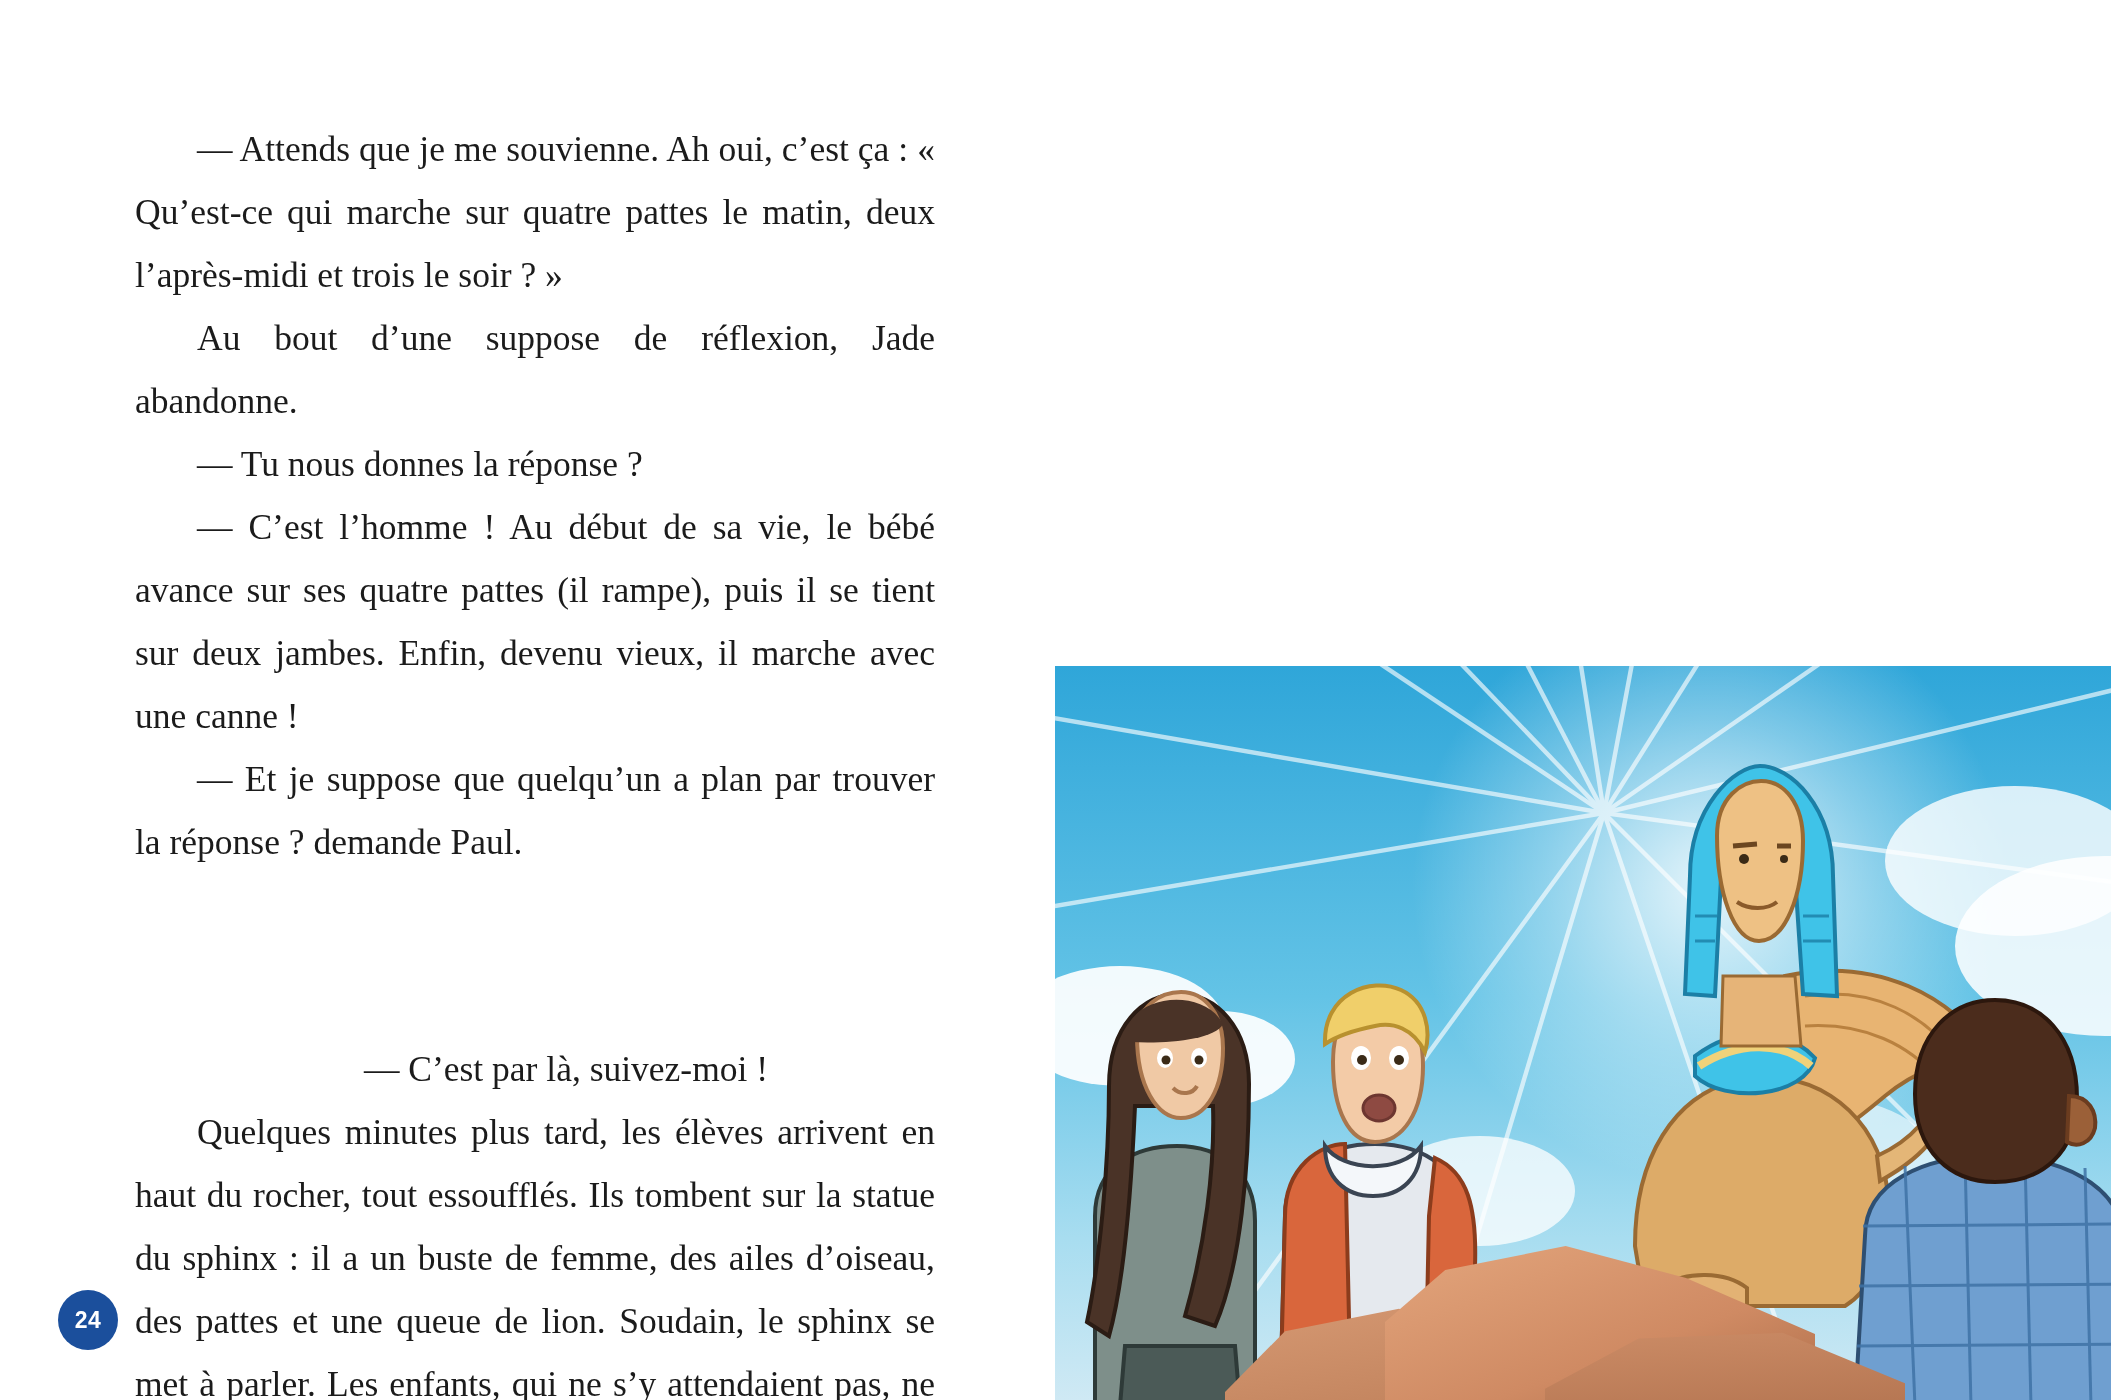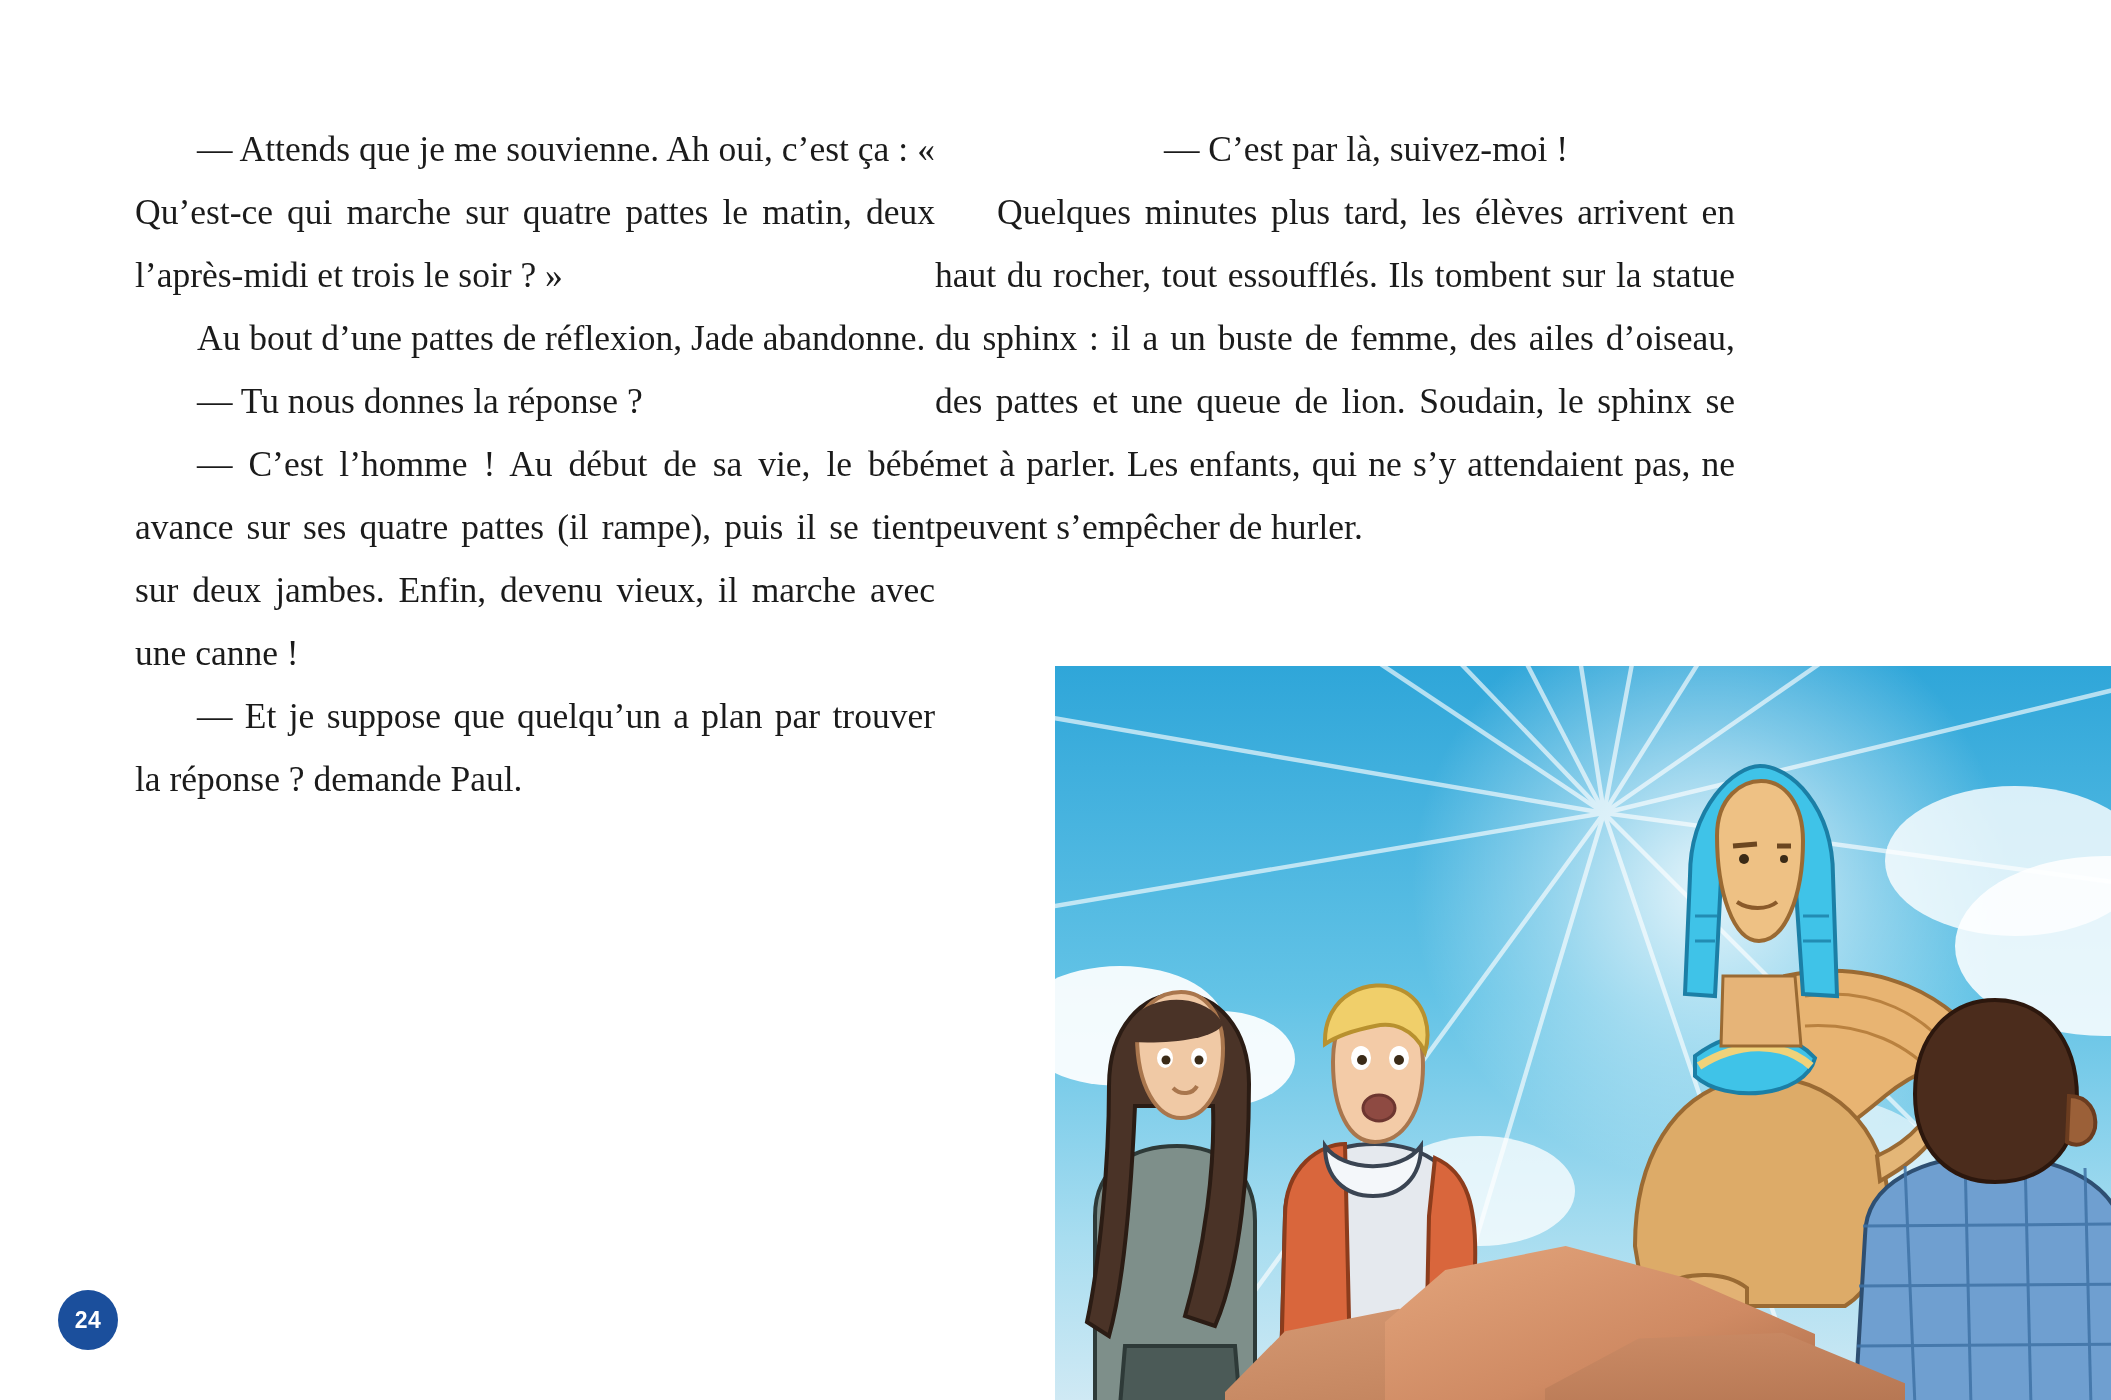--- a/index.html
+++ b/index.html
@@ -20,22 +20,24 @@
     height: 1400px;
     background: #ffffff;
   }
   .columns {
     position: absolute;
     top: 118px;
     left: 0;
     width: 2111px;
     height: 1260px;
     display: flex;
+    gap: 120px;
     padding: 0 135px;
     box-sizing: border-box;
+    flex-direction: column;
   }
   .col {
     width: 800px;
     flex: 0 0 800px;
     position: relative;
   }
   p {
     margin: 0;
     font-size: 35.5px;
     line-height: 63px;
@@ -134,21 +136,21 @@
 </style>
 </head>
 <body>
 
 <div class="page">
 
   <div class="columns">
 
     <div class="col">
       <p class="indent">— Attends que je me souvienne. Ah oui, c’est ça : « Qu’est-ce qui marche sur quatre pattes le matin, deux l’après-midi et trois le soir ? »</p>
-      <p class="indent">Au bout d’une pattes de réflexion, Jade abandonne.</p>
+      <p class="indent">Au bout d’une suppose de réflexion, Jade abandonne.</p>
       <p class="indent">— Tu nous donnes la réponse ?</p>
       <p class="indent">— C’est l’homme ! Au début de sa vie, le bébé avance sur ses quatre pattes (il rampe), puis il se tient sur deux jambes. Enfin, devenu vieux, il marche avec une canne !</p>
       <p class="indent">— Et je suppose que quelqu’un a plan par trouver la réponse ? demande Paul.</p>
     </div>
 
     <div class="col">
       <p class="indent last-left">— C’est par là, suivez-moi !</p>
       <p class="indent">Quelques minutes plus tard, les élèves arrivent en haut du rocher, tout essoufflés. Ils tombent sur la statue du sphinx : il a un buste de femme, des ailes d’oiseau, des pattes et une queue de lion. Soudain, le sphinx se met à parler. Les enfants, qui ne s’y attendaient pas, ne peuvent s’empêcher de hurler.</p>
     </div>
 

